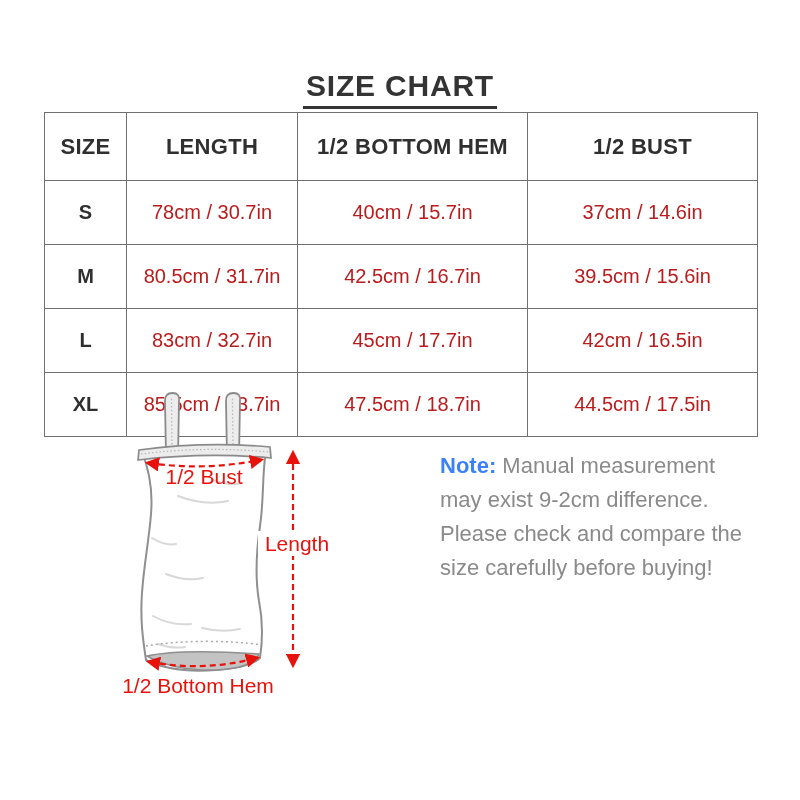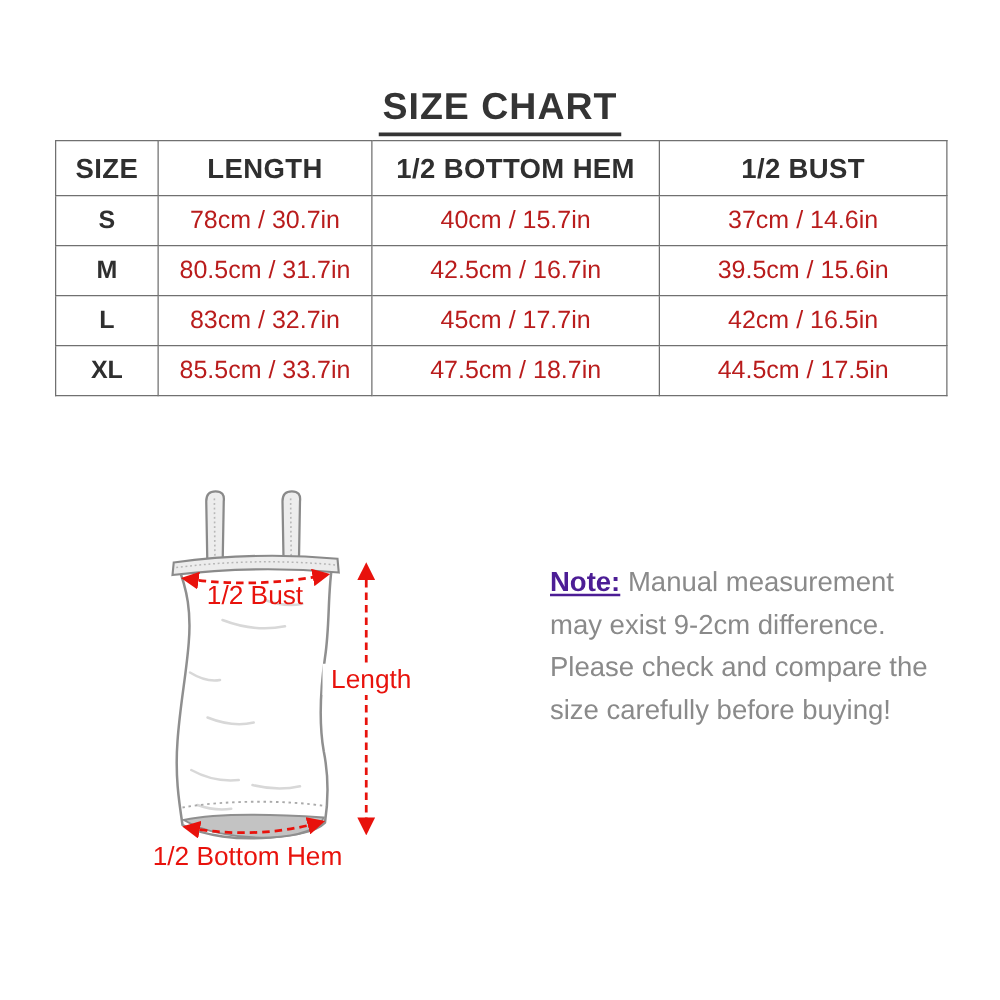--- a/index.html
+++ b/index.html
@@ -12,36 +12,36 @@
   .title {
     display:inline-block; font-size:30px; font-weight:bold; color:#343434;
     letter-spacing:0.8px; border-bottom:3px solid #343434; padding:0 3px 3px 3px;
   }
   
   table.size-table {
     position:absolute; left:44px; top:112px; width:713px;
     border-collapse:collapse; table-layout:fixed;
   }
   .size-table th, .size-table td {
-    border:1px solid #707070; text-align:center; vertical-align:middle; padding:0;
+    border:1px solid #707070; text-align:center; vertical-align:middle; padding:12px;
     overflow:hidden; white-space:nowrap;
   }
   .size-table thead th { height:43px; font-size:22px; font-weight:bold; color:#2f2f2f; letter-spacing:0.3px; }
   .size-table tbody td { height:39px; }
   .size-table td.size-col { font-size:20px; font-weight:bold; color:#2f2f2f; }
   .size-table td.val-col  { font-size:20px; font-weight:normal; color:#b91c1c; }
   
   .dress-svg { position:absolute; left:120px; top:388px; width:220px; height:312px; }
   .measure-label { position:absolute; color:#e8120c; font-size:21px; text-align:center; line-height:25px; }
   .label-bust { left:154px; top:464px; width:100px; }
   .label-length { left:258px; top:531px; width:78px; background:#ffffff; }
   .label-hem { left:112px; top:673px; width:172px; }
   
   .note { position:absolute; left:440px; top:449px; width:308px; font-size:22px; line-height:34px; color:#8a8a8a; }
-  .note .note-label { font-weight:bold; color:#4c1d95;text-decoration:underline; }
+  .note .note-label { font-weight:bold; color:#3b82f6; }
 </style>
 </head>
 <body>
 
 <div class="title-wrap">
   <span class="title">SIZE CHART</span>
 </div>
 
 <table class="size-table">
   <colgroup>

